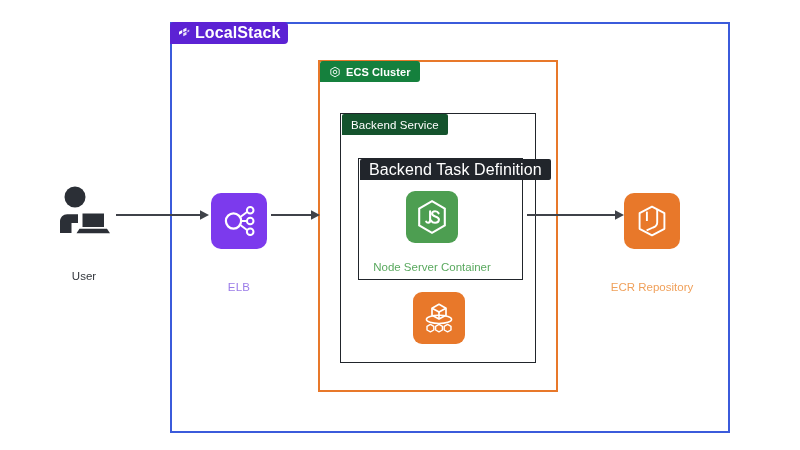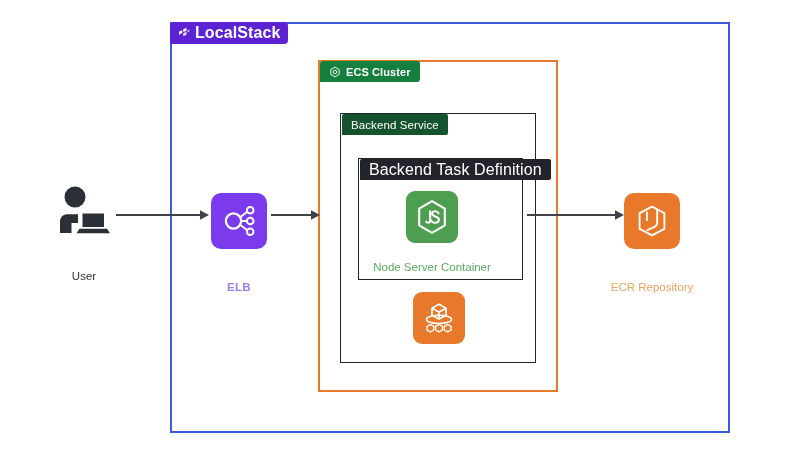--- a/index.html
+++ b/index.html
@@ -135,21 +135,21 @@
     border-radius: 10px;
     display: flex;
     align-items: center;
     justify-content: center;
   }
 
   #user-node      { left: 42px;  top: 186px; width: 84px; }
   #user-node .node-caption { color: #33373d; }
 
   #elb-node       { left: 209px; top: 193px; width: 60px; }
-  #elb-node .node-caption { color: #9b7ce8; font-weight: 700; letter-spacing: 0.3px; }
+  #elb-node .node-caption { color: #9b7ce8; font-weight: 400; letter-spacing: 0.3px; }
   #elb-tile { background: #7c3aed; }
 
   #node-server-node { left: 412px; top: 191px; width: 40px; }
   #node-server-node .node-caption {
     color: #5aa95f;
     position: absolute;
     top: 61px;
     left: 50%;
     transform: translateX(-50%);
   }

